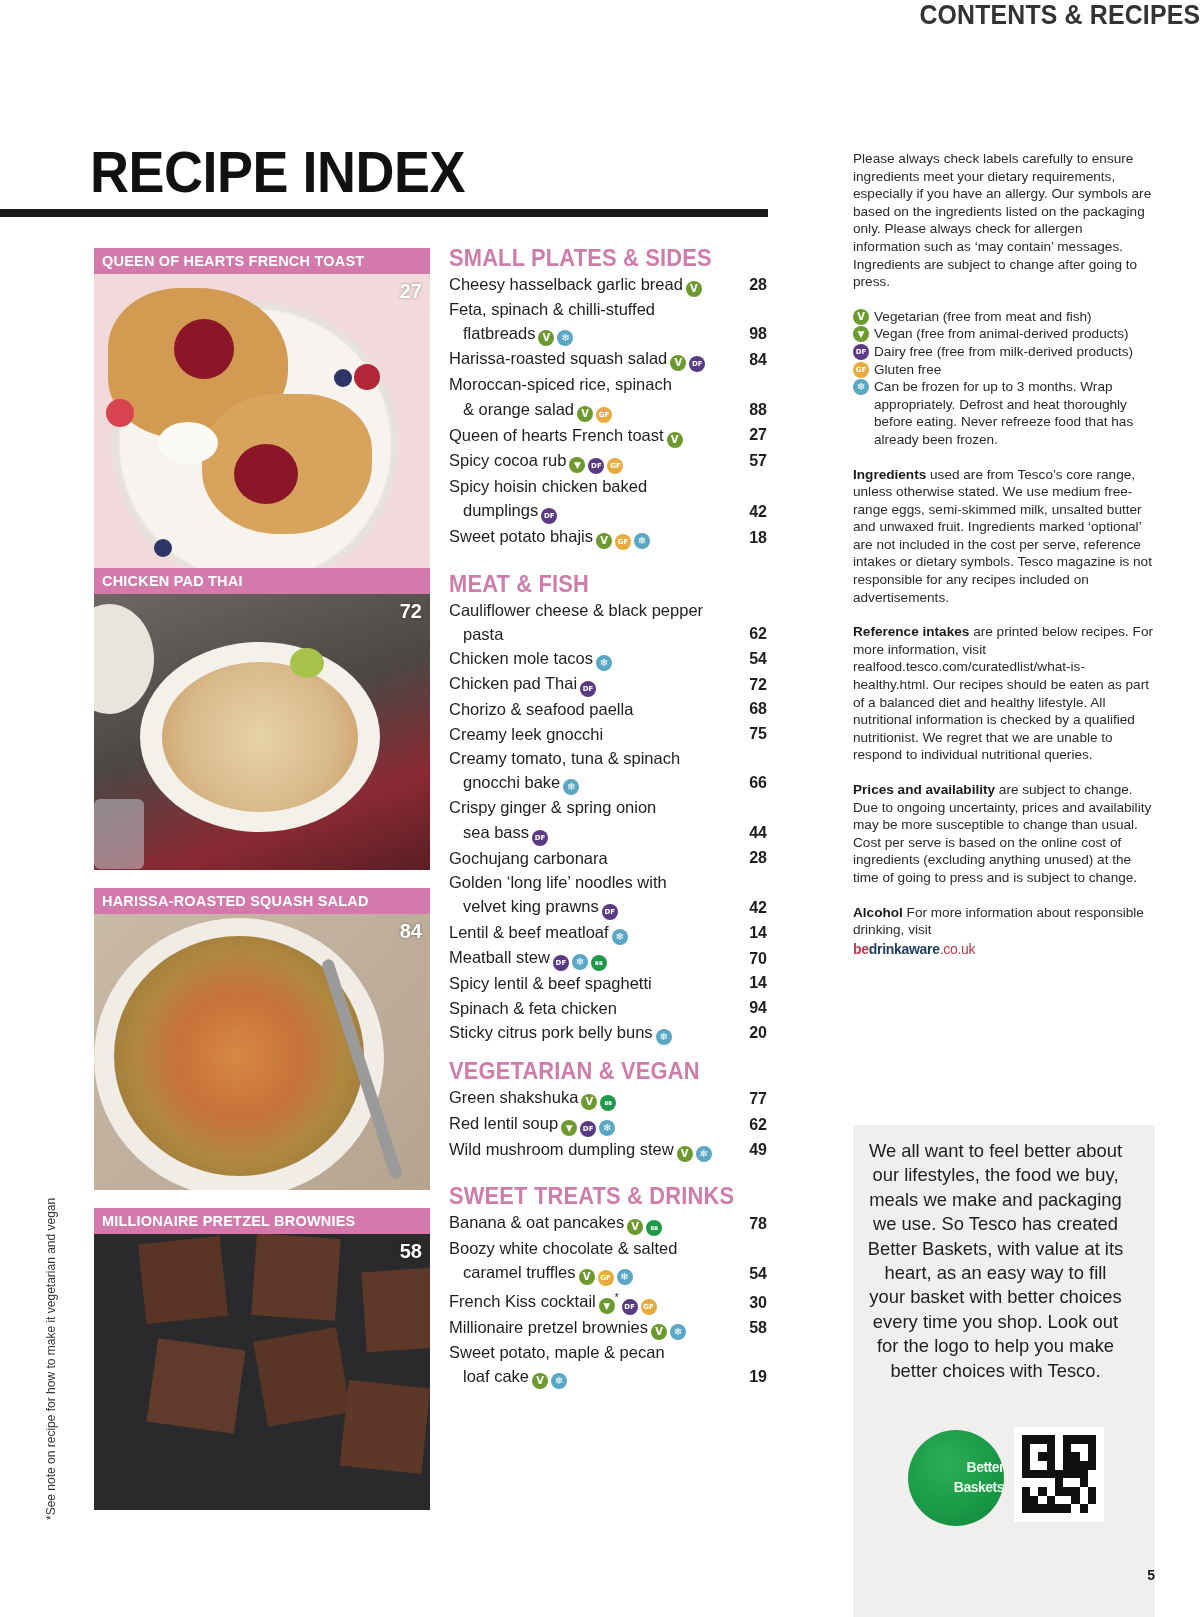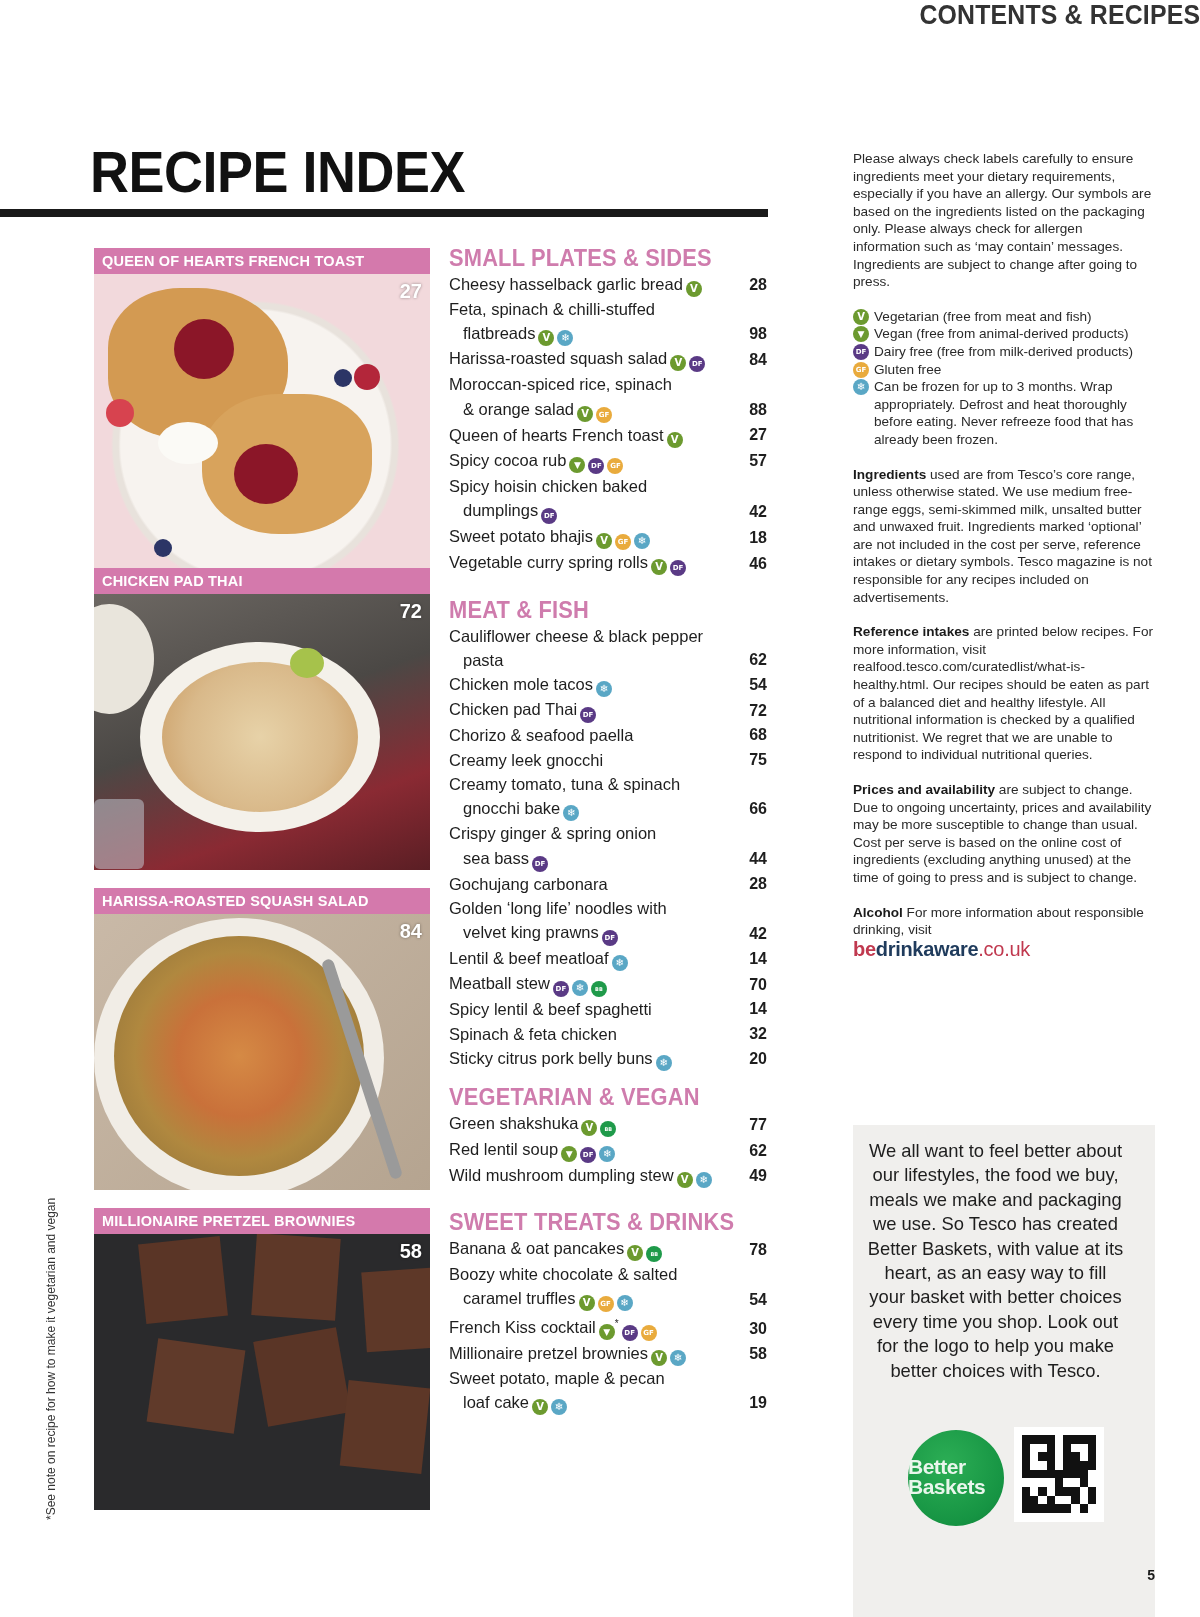--- a/index.html
+++ b/index.html
@@ -39,28 +39,28 @@
   .badge.bb { background: #1f9a4a; font-size: 5px; }
   .asterisk { font-size: 10px; vertical-align: 6px; }
 
   
   .notes { position: absolute; left: 853px; top: 150px; width: 300px; font-size: 13.6px; line-height: 17.6px; color: #2a2a2a; }
   .notes p { margin-bottom: 17px; }
   .notes b { font-weight: bold; color: #1a1a1a; }
   .legend { margin-bottom: 17px; }
   .legend-row { position: relative; padding-left: 21px; }
   .legend-row .badge { position: absolute; left: 0; top: 1px; margin-left: 0; }
-  .drinkaware { font-weight: bold; font-size: 20px; letter-spacing: -0.3px; }
+  .drinkaware { font-weight: bold; font-size: 14px; letter-spacing: -0.3px; }
   .drinkaware .be { color: #c0394f; }
   .drinkaware .mid { color: #1f3b5c; }
   .drinkaware .tld { color: #c0394f; font-weight: normal; }
 
   .promo { position: absolute; left: 853px; top: 1125px; width: 302px; height: 492px; background: #f0efed; }
   .promo-text { padding: 14px 29px 0 12px; text-align: center; font-size: 18.4px; line-height: 24.4px; color: #1e1e1e; }
-  .bb-logo { position: absolute; left: 55px; top: 305px; width: 96px; height: 96px; border-radius: 50%; background: radial-gradient(circle at 40% 35%, #2cae55 0%, #169443 70%, #0f7d37 100%); color: #e9f6ec; font-weight: bold; font-size: 21px; line-height: 20px; text-align: left; padding-top: 27px; letter-spacing: -0.5px; }
+  .bb-logo { position: absolute; left: 55px; top: 305px; width: 96px; height: 96px; border-radius: 50%; background: radial-gradient(circle at 40% 35%, #2cae55 0%, #169443 70%, #0f7d37 100%); color: #e9f6ec; font-weight: bold; font-size: 14px; line-height: 20px; text-align: right; padding-top: 27px; letter-spacing: -0.5px; }
   .qr { position: absolute; left: 161px; top: 302px; width: 90px; height: 95px; background: #fff; padding: 8px; }
   .qr-grid { width: 74px; height: 78px; display: grid; grid-template-columns: repeat(9, 1fr); grid-template-rows: repeat(9, 1fr); }
   .qr-grid span { background: #111; }
   .qr-grid span.w { background: transparent; }
   .folio { position: absolute; right: 45px; top: 1567px; font-weight: bold; font-size: 14px; color: #1a1a1a; }
 
   .side-note { position: absolute; left: 44px; top: 1520px; transform: rotate(-90deg); transform-origin: left top; font-size: 12px; color: #333; white-space: nowrap; }
 </style>
 </head>
 <body>
@@ -126,37 +126,36 @@
     <div style="margin-top: 0px;">
       <div class="section-title">SMALL PLATES &amp; SIDES</div>
       <div class="entry"><span>Cheesy hasselback garlic bread</span><span class="badge v">V</span><span class="page">28</span></div>
       <div class="entry"><span>Feta, spinach &amp; chilli-stuffed</span><span class="line2"><span>flatbreads</span><span class="badge v">V</span><span class="badge fz">❄</span></span><span class="page">98</span></div>
       <div class="entry"><span>Harissa-roasted squash salad</span><span class="badge v">V</span><span class="badge df">DF</span><span class="page">84</span></div>
       <div class="entry"><span>Moroccan-spiced rice, spinach</span><span class="line2"><span>&amp; orange salad</span><span class="badge v">V</span><span class="badge gf">GF</span></span><span class="page">88</span></div>
       <div class="entry"><span>Queen of hearts French toast</span><span class="badge v">V</span><span class="page">27</span></div>
       <div class="entry"><span>Spicy cocoa rub</span><span class="badge vegan">▼</span><span class="badge df">DF</span><span class="badge gf">GF</span><span class="page">57</span></div>
       <div class="entry"><span>Spicy hoisin chicken baked</span><span class="line2"><span>dumplings</span><span class="badge df">DF</span></span><span class="page">42</span></div>
       <div class="entry"><span>Sweet potato bhajis</span><span class="badge v">V</span><span class="badge gf">GF</span><span class="badge fz">❄</span><span class="page">18</span></div>
-      <div class="entry"><span>Vegetable curry spring rolls</span><span class="badge v">V</span><span class="badge df">DF</span><span class="page">46</span></div>
     </div>
     <div style="margin-top: 20px;">
       <div class="section-title">MEAT &amp; FISH</div>
       <div class="entry"><span>Cauliflower cheese &amp; black pepper</span><span class="line2"><span>pasta</span></span><span class="page">62</span></div>
       <div class="entry"><span>Chicken mole tacos</span><span class="badge fz">❄</span><span class="page">54</span></div>
       <div class="entry"><span>Chicken pad Thai</span><span class="badge df">DF</span><span class="page">72</span></div>
       <div class="entry"><span>Chorizo &amp; seafood paella</span><span class="page">68</span></div>
       <div class="entry"><span>Creamy leek gnocchi</span><span class="page">75</span></div>
       <div class="entry"><span>Creamy tomato, tuna &amp; spinach</span><span class="line2"><span>gnocchi bake</span><span class="badge fz">❄</span></span><span class="page">66</span></div>
       <div class="entry"><span>Crispy ginger &amp; spring onion</span><span class="line2"><span>sea bass</span><span class="badge df">DF</span></span><span class="page">44</span></div>
       <div class="entry"><span>Gochujang carbonara</span><span class="page">28</span></div>
       <div class="entry"><span>Golden ‘long life’ noodles with</span><span class="line2"><span>velvet king prawns</span><span class="badge df">DF</span></span><span class="page">42</span></div>
       <div class="entry"><span>Lentil &amp; beef meatloaf</span><span class="badge fz">❄</span><span class="page">14</span></div>
       <div class="entry"><span>Meatball stew</span><span class="badge df">DF</span><span class="badge fz">❄</span><span class="badge bb">BB</span><span class="page">70</span></div>
       <div class="entry"><span>Spicy lentil &amp; beef spaghetti</span><span class="page">14</span></div>
-      <div class="entry"><span>Spinach &amp; feta chicken</span><span class="page">32</span></div>
+      <div class="entry"><span>Spinach &amp; feta chicken</span><span class="page">94</span></div>
       <div class="entry"><span>Sticky citrus pork belly buns</span><span class="badge fz">❄</span><span class="page">20</span></div>
     </div>
     <div style="margin-top: 12px;">
       <div class="section-title">VEGETARIAN &amp; VEGAN</div>
       <div class="entry"><span>Green shakshuka</span><span class="badge v">V</span><span class="badge bb">BB</span><span class="page">77</span></div>
       <div class="entry"><span>Red lentil soup</span><span class="badge vegan">▼</span><span class="badge df">DF</span><span class="badge fz">❄</span><span class="page">62</span></div>
       <div class="entry"><span>Wild mushroom dumpling stew</span><span class="badge v">V</span><span class="badge fz">❄</span><span class="page">49</span></div>
     </div>
     <div style="margin-top: 20px;">
       <div class="section-title">SWEET TREATS &amp; DRINKS</div>

